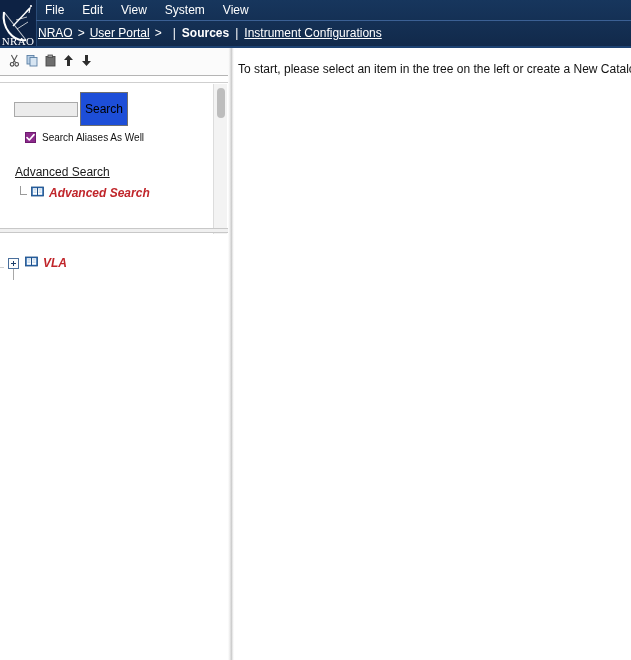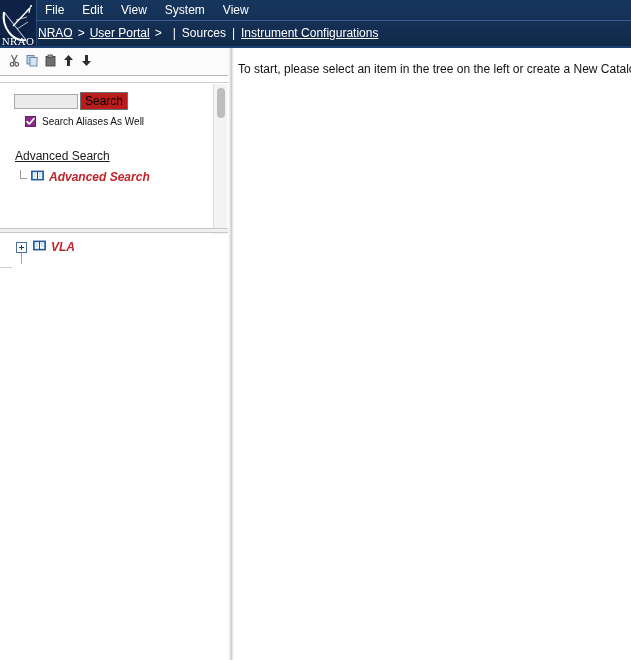--- a/index.html
+++ b/index.html
@@ -86,21 +86,21 @@
     font-size: 12px;
     white-space: nowrap;
   }
   .crumb-link {
     color: #ffffff;
     text-decoration: underline;
     cursor: pointer;
   }
   .crumb-current {
     color: #ffffff;
-    font-weight: normal;
+    font-weight: bold;
     text-decoration: none;
   }
   .crumb-sep {
     color: #ffffff;
     padding: 0 5px;
   }
   .crumb-pipe {
     color: #ffffff;
     padding: 0 6px;
   }
@@ -168,22 +168,22 @@
     height: 15px;
     background: #ececec;
     border: 1px solid #a9a9a9;
     box-sizing: border-box;
     font-family: "Liberation Sans", sans-serif;
     font-size: 11px;
     padding: 0 2px;
     color: #222;
   }
   .btn {
-    height: 18px;
-    background: #b91c1c;
+    height: 34px;
+    background: #1d4ed8;
     border: 1px solid #6f6f6f;
     box-sizing: border-box;
     font-family: "Liberation Sans", sans-serif;
     font-size: 12px;
     line-height: 16px;
     padding: 0 4px;
     margin-left: 2px;
     color: #000;
     cursor: pointer;
     white-space: nowrap;
@@ -279,25 +279,25 @@
     background: #f0f0f0;
     border-top: 1px solid #c8c8c8;
     border-bottom: 1px solid #c8c8c8;
     box-sizing: border-box;
     cursor: row-resize;
   }
 
   
   .tree-panel {
     position: absolute;
-    left: 12px; top: 186px;
+    left: 4px; top: 186px;
     width: 228px;
     height: 426px;
     background: #ffffff;
-    padding-top: 4px;
+    padding-top: 20px;
     box-sizing: border-box;
     overflow: hidden;
   }
   .tree-row {
     display: flex;
     align-items: center;
     height: 18px;
     padding-left: 4px;
   }
   .expander {

